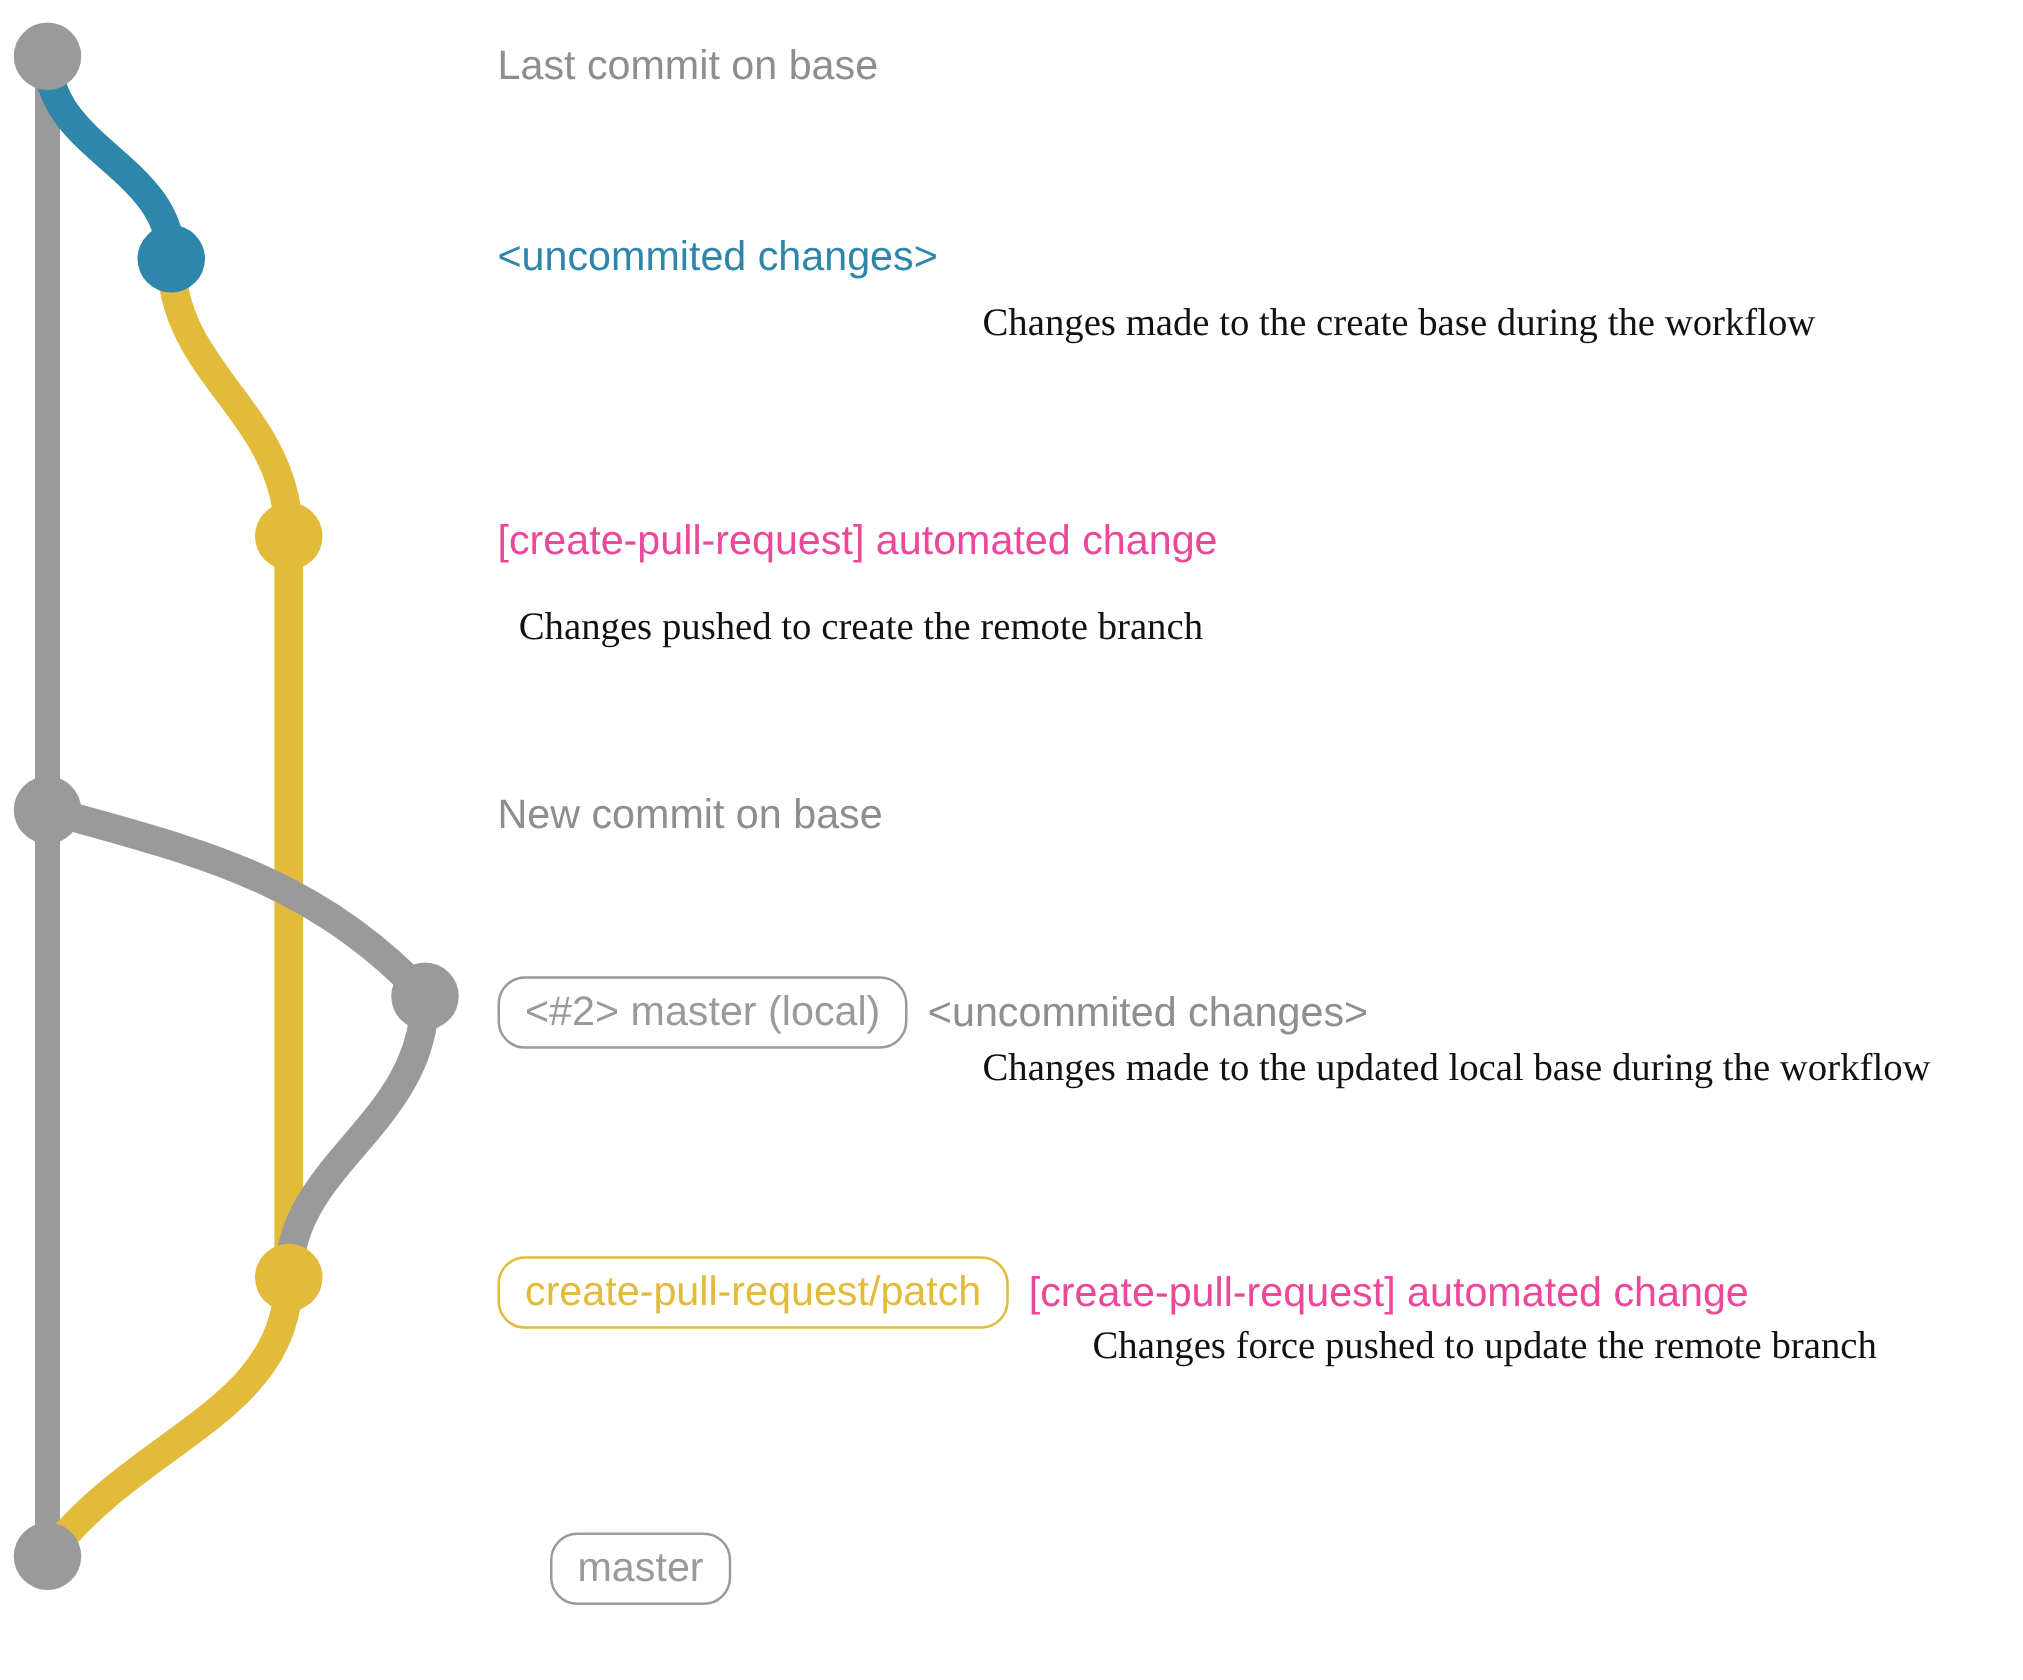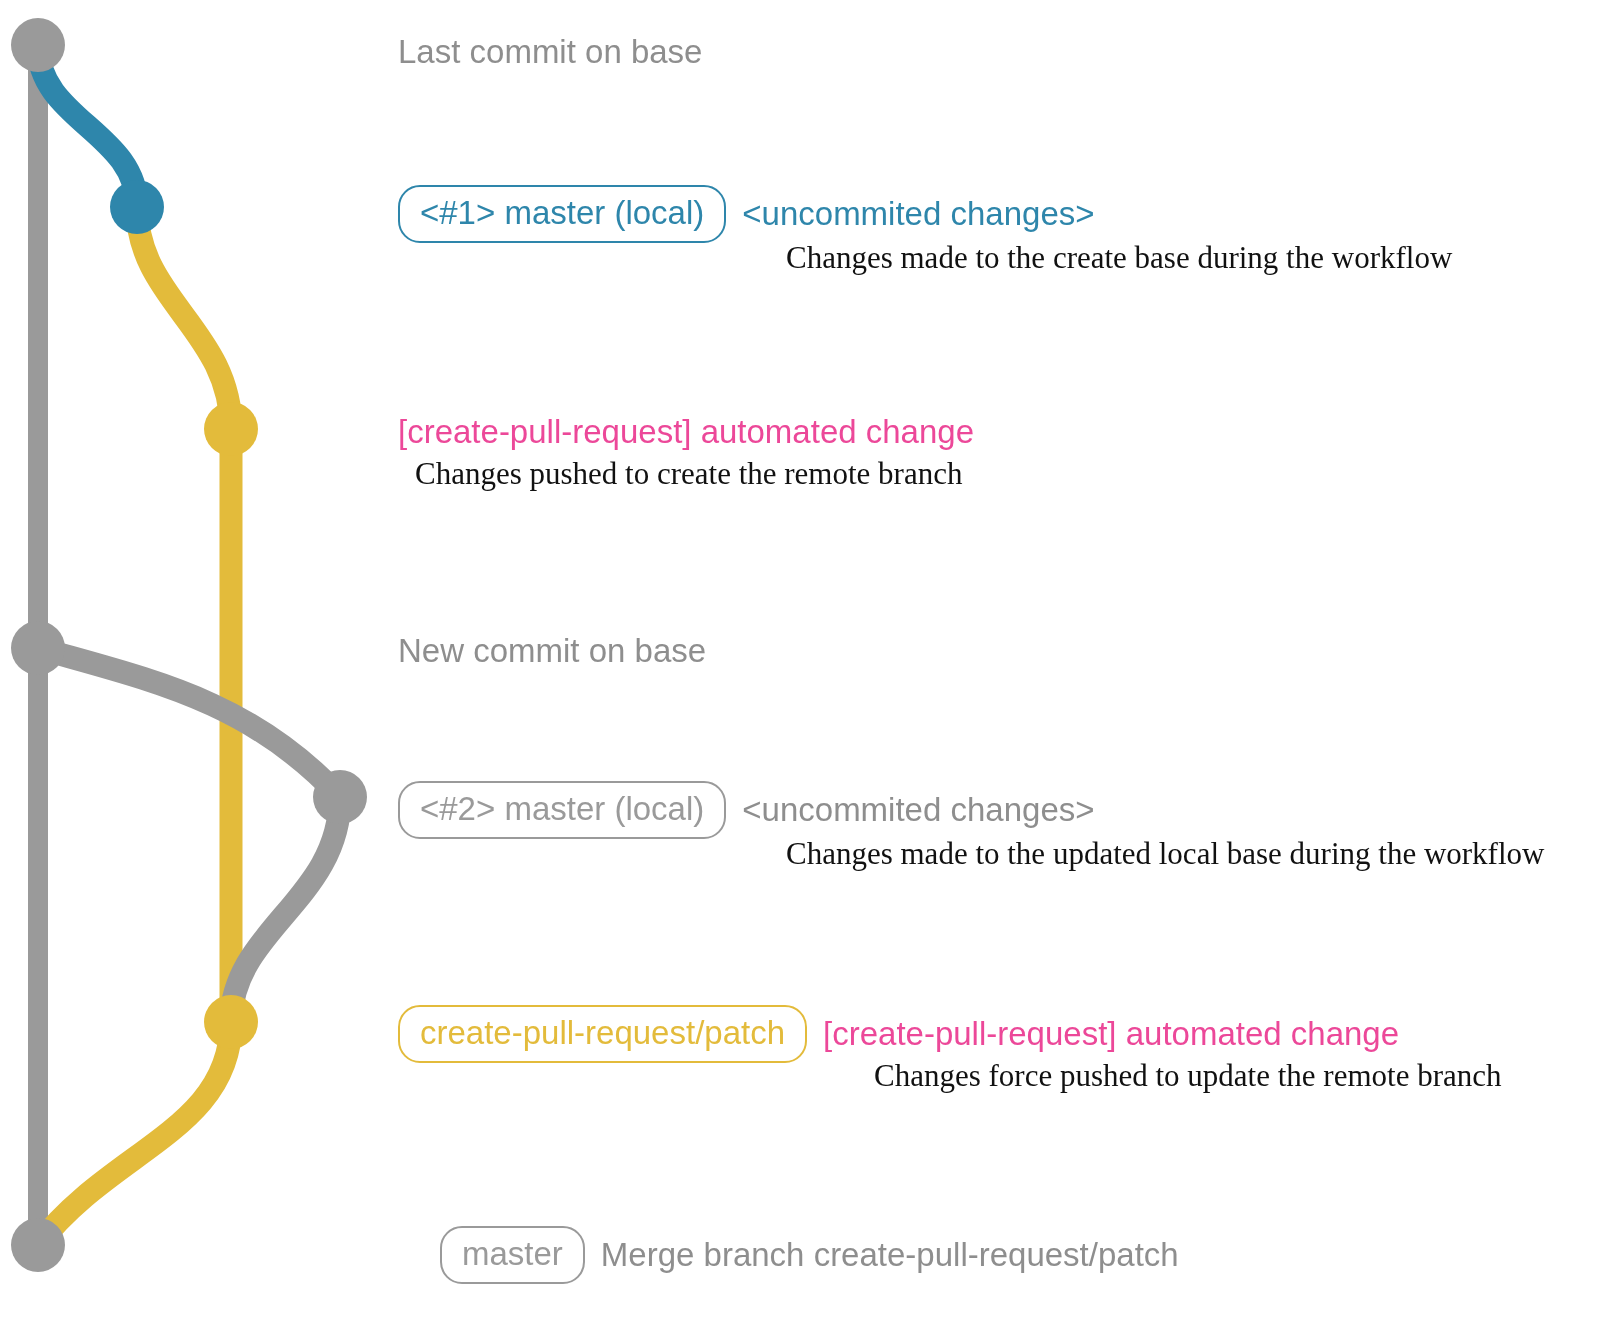--- a/index.html
+++ b/index.html
@@ -99,30 +99,29 @@
   <circle cx="231" cy="1022" r="27" fill="#e3bb3b"></circle>
   <circle cx="38" cy="1245" r="27" fill="#9a9a9a"></circle>
 </svg>
 
 <div class="row" style="left:398px; top:32px;">
   <div class="commit-title c-gray">Last commit on base</div>
 </div>
 
 <div class="row" style="left:398px; top:185px;">
   <div class="badge-row">
-    <span class="badge badge-blue">&lt;#1&gt; master (local)</span>
     <span class="commit-title c-blue">&lt;uncommited changes&gt;</span>
   </div>
 </div>
 <div class="desc row" style="left:786px; top:240px;">Changes made to the create base during the workflow</div>
 
 <div class="row" style="left:398px; top:412px;">
   <div class="commit-title c-yellow">[create-pull-request] automated change</div>
 </div>
-<div class="desc row" style="left:415px; top:456px;">Changes pushed to create the remote branch</div>
+<div class="desc row" style="left:415px; top:483px;">Changes pushed to create the remote branch</div>
 
 <div class="row" style="left:398px; top:631px;">
   <div class="commit-title c-gray">New commit on base</div>
 </div>
 
 <div class="row" style="left:398px; top:781px;">
   <div class="badge-row">
     <span class="badge badge-gray">&lt;#2&gt; master (local)</span>
     <span class="commit-title c-gray">&lt;uncommited changes&gt;</span>
   </div>
@@ -133,15 +132,14 @@
   <div class="badge-row">
     <span class="badge badge-yellow">create-pull-request/patch</span>
     <span class="commit-title c-yellow">[create-pull-request] automated change</span>
   </div>
 </div>
 <div class="desc row" style="left:874px; top:1058px;">Changes force pushed to update the remote branch</div>
 
 <div class="row" style="left:398px; top:1226px;margin-left:42px;">
   <div class="badge-row">
     <span class="badge badge-gray">master</span>
-    <span class="commit-title c-gray">Merge branch create-pull-request/patch</span>
   </div>
 </div>
 
 </body></html>

